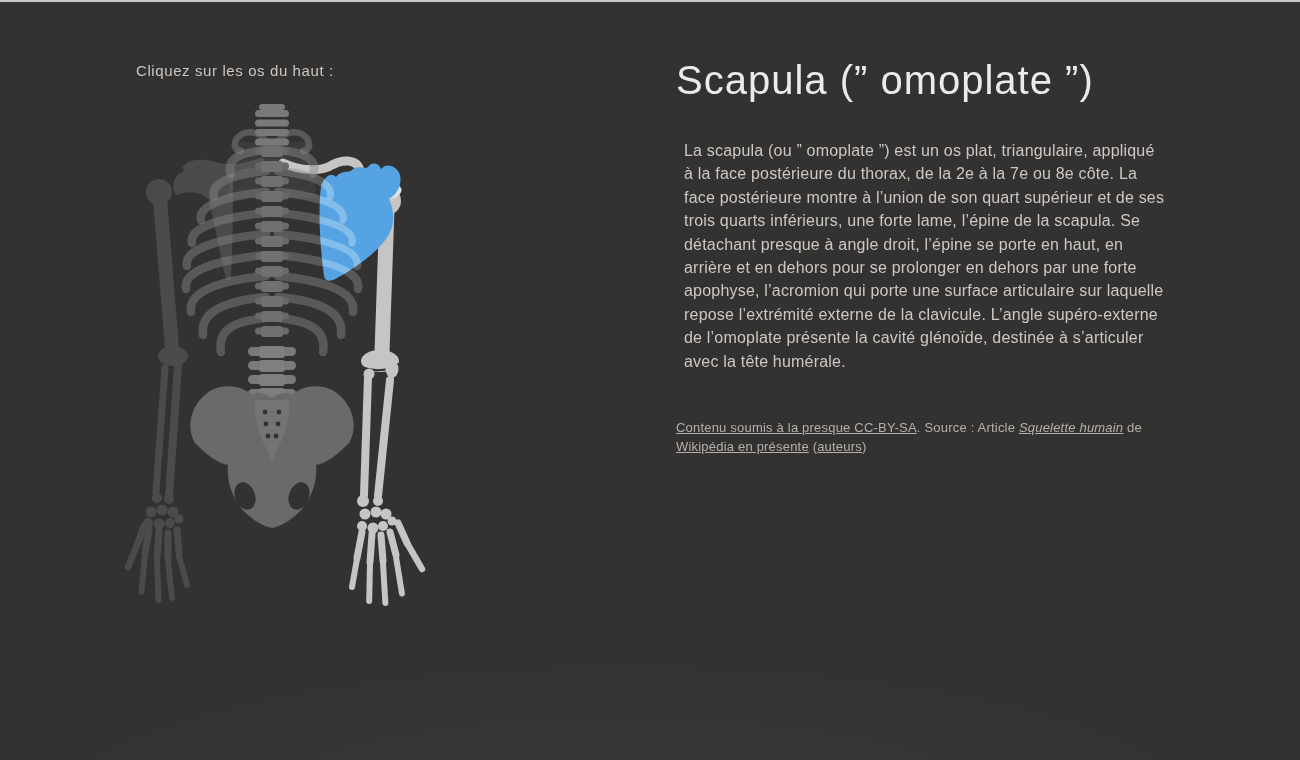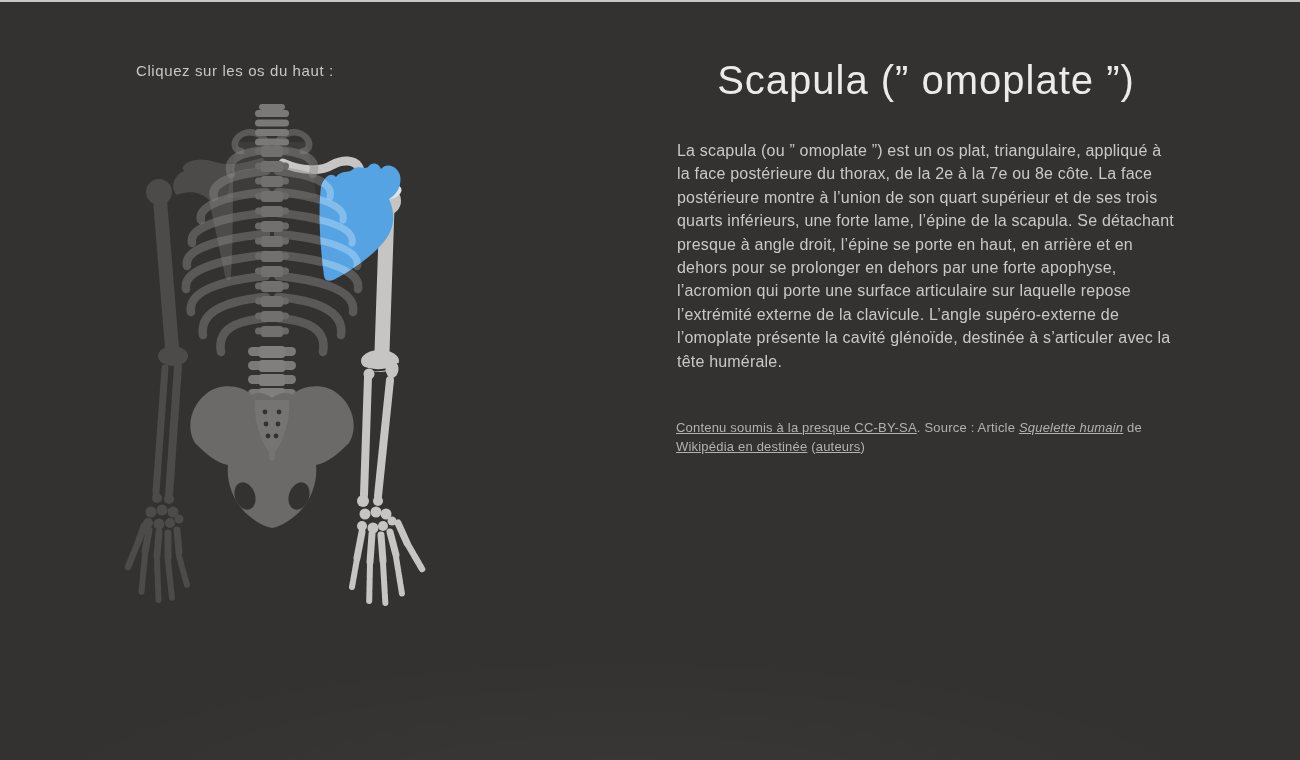--- a/index.html
+++ b/index.html
@@ -21,24 +21,23 @@
   .top-edge{position:absolute;left:0;top:0;width:1300px;height:2px;background:var(--top_edge);}
   .instruction{
     position:absolute;left:136px;top:62px;font-size:15px;letter-spacing:.6px;
     color:var(--text_instruction);
   }
   .skeleton-wrap{position:absolute;left:115px;top:100px;width:320px;height:520px;}
   .detail{position:absolute;left:676px;top:58px;width:500px;}
   .detail h1{
     margin:0 0 36px 0;font-size:40px;font-weight:300;letter-spacing:1px;
     color:var(--text_title);
-    text-align:center;
   }
   .desc{
-    margin:1px;font-size:16px;line-height:23.4px;letter-spacing:.2px;
+    margin:8px;font-size:16px;line-height:23.4px;letter-spacing:.2px;
     color:var(--text_body);
   }
   .source{
     margin:45px 0 0 0;font-size:13px;line-height:19px;letter-spacing:.2px;
     color:var(--text_source);
   }
   .source a{color:var(--text_source);text-decoration:underline;cursor:pointer;}
   .source a.it{font-style:italic;}
   
   .f-dark{fill:var(--bone_dark);}         .s-dark{stroke:var(--bone_dark);fill:none;stroke-linecap:round;}
@@ -223,14 +222,14 @@
       <path class="s-light" stroke-width="6" stroke-dasharray="16 2 11 2 9 30" d="M268,463 L271,514"></path>
       <path class="s-light" stroke-width="6" stroke-dasharray="14 2 10 2 9 30" d="M255,464 L254,510"></path>
       <path class="s-light" stroke-width="6" stroke-dasharray="11 2 8 2 7 30" d="M242,459 L237,487"></path>
     </g>
   </svg>
 </div>
 
 <div class="detail">
   <h1>Scapula (” omoplate ”)</h1>
   <p class="desc">La scapula (ou ” omoplate ”) est un os plat, triangulaire, appliqué à la face postérieure du thorax, de la 2e à la 7e ou 8e côte. La face postérieure montre à l’union de son quart supérieur et de ses trois quarts inférieurs, une forte lame, l’épine de la scapula. Se détachant presque à angle droit, l’épine se porte en haut, en arrière et en dehors pour se prolonger en dehors par une forte apophyse, l’acromion qui porte une surface articulaire sur laquelle repose l’extrémité externe de la clavicule. L’angle supéro-externe de l’omoplate présente la cavité glénoïde, destinée à s’articuler avec la tête humérale.</p>
-  <p class="source"><a>Contenu soumis à la presque CC-BY-SA</a><span>. Source : Article </span><a class="it">Squelette humain</a><span> de </span><a>Wikipédia en destinée</a><span> (</span><a>auteurs</a><span>)</span></p>
+  <p class="source"><a>Contenu soumis à la presque CC-BY-SA</a><span>. Source : Article </span><a class="it">Squelette humain</a><span> de </span><a>Wikipédia en présente</a><span> (</span><a>auteurs</a><span>)</span></p>
 </div>
 
 </body></html>

